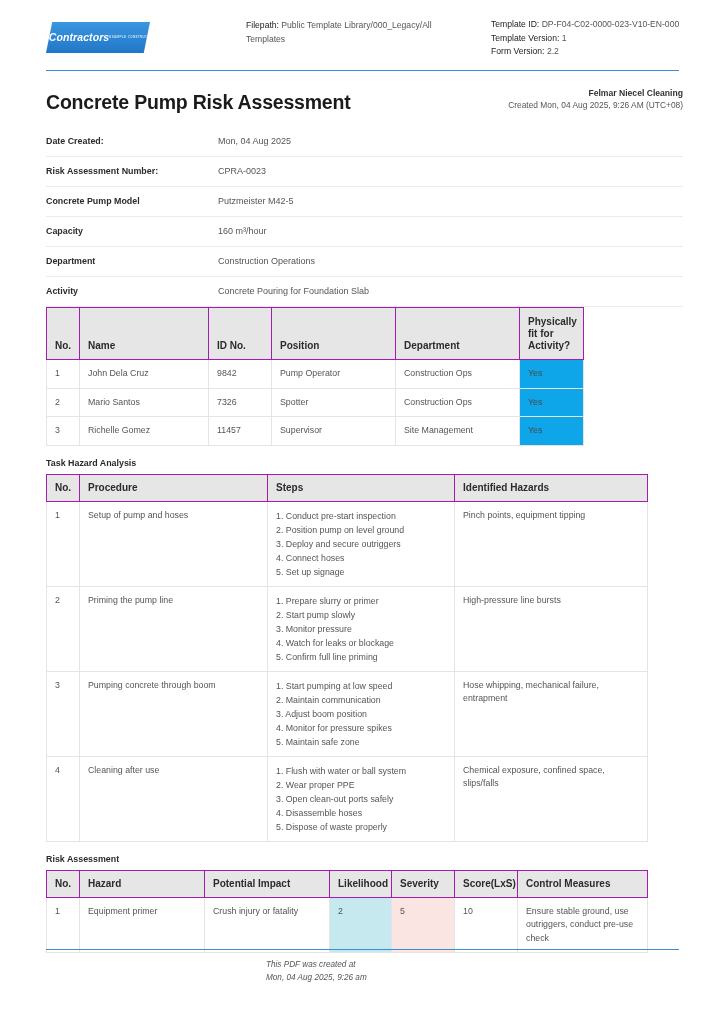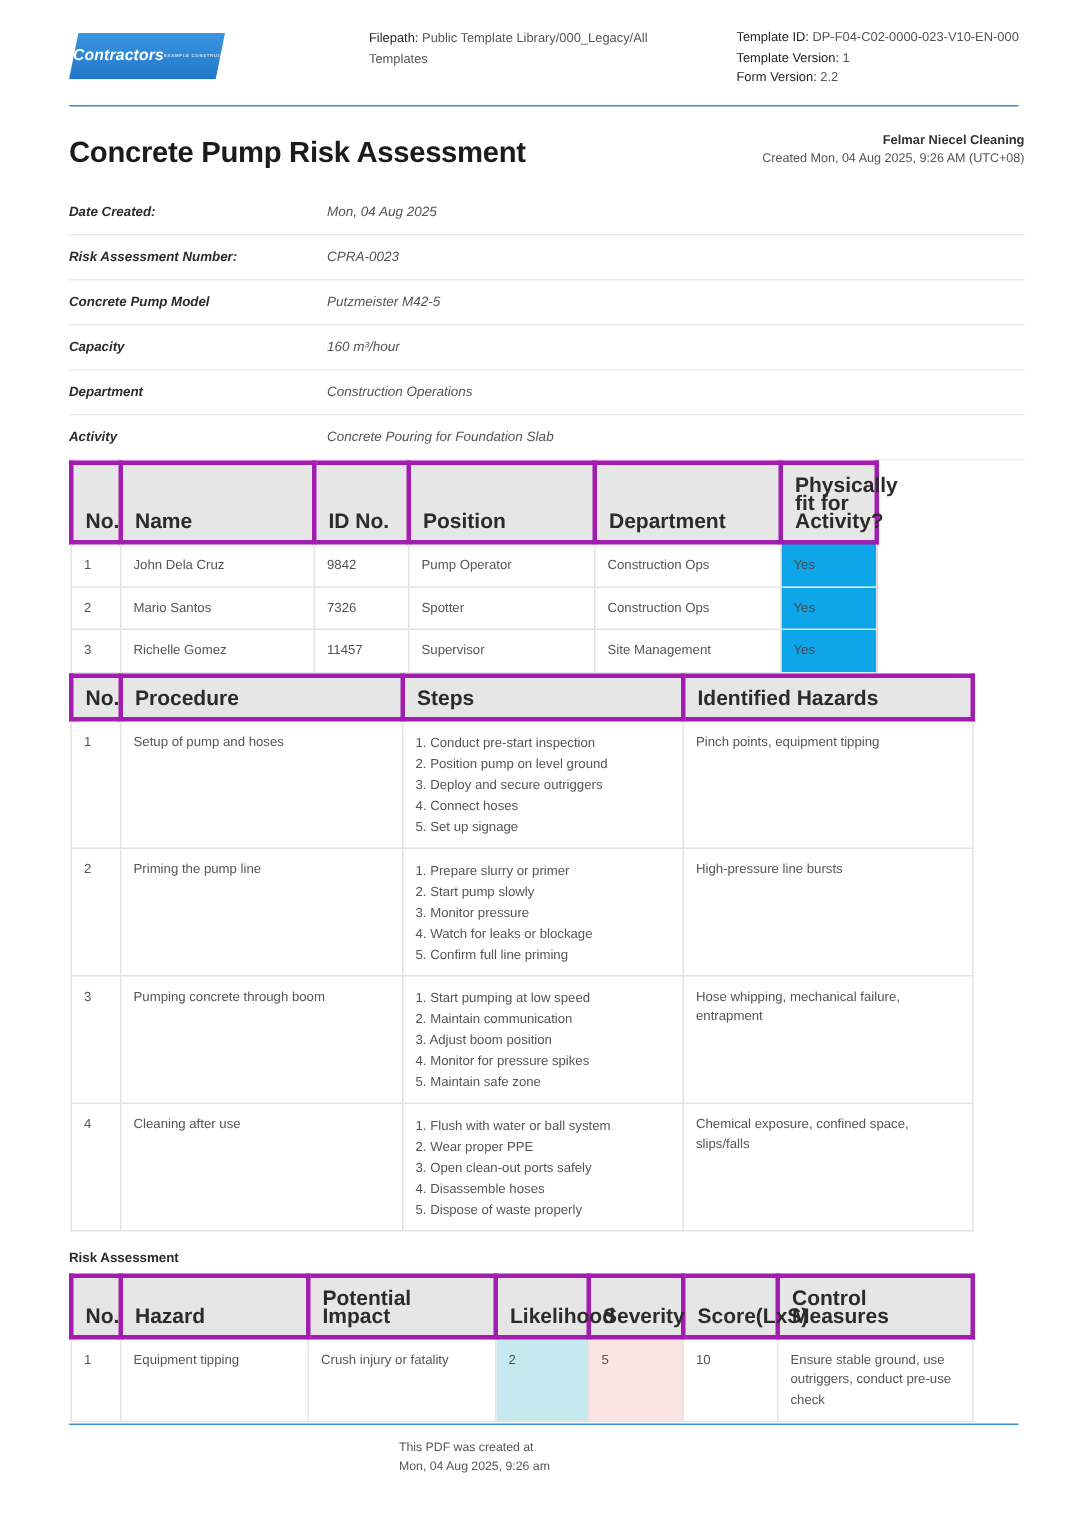--- a/index.html
+++ b/index.html
@@ -108,21 +108,20 @@
   .author-name { font-weight: bold; color: #333; font-size: 8.6px; }
 
   
   .fields { margin: 14px 42px 0 46px; }
   .field-row {
     display: flex;
     align-items: flex-start;
     border-bottom: 1px solid #ebebeb;
     padding: 9px 0 10px 0;
     font-size: 9px;
-    font-style: italic;
   }
   .field-label {
     flex: 0 0 172px;
     font-weight: bold;
     color: #2b2b2b;
     font-size: 8.9px;
   }
   .field-value { flex: 1; color: #555; font-size: 9px; }
 
   
@@ -143,22 +142,22 @@
   table.tbl-persons { margin: 0 0 0 46px; width: 537px; }
   table.tbl-tha     { margin: 0 0 0 46px; width: 601px; }
   table.tbl-risk    { margin: 0 0 0 46px; width: 601px; }
   th {
     background: #e6e6e6;
     color: #2b2b2b;
     font-weight: bold;
     text-align: left;
     vertical-align: bottom;
     padding: 7px 8px 7px 8px;
-    border: 3px solid #a21caf;
-    font-size: 14px;
+    border: 1px solid #a21caf;
+    font-size: 10px;
     line-height: 12px;
   }
   td {
     border: 1px solid #e4e4e4;
     padding: 7px 8px 7px 8px;
     vertical-align: top;
     line-height: 13.5px;
     color: #555;
   }
   .cell-yes { background: #0ea5e9; color: #4a4a4a; }
@@ -180,21 +179,21 @@
   }
   .footer-cols {
     display: flex;
     padding: 9px 46px 0 46px;
     font-size: 8.2px;
     color: #555;
     line-height: 12.5px;
   }
   .footer-left { flex: 0 0 220px; }
   .footer-mid  { flex: 0 0 210px; }
-  .footer-right { flex: 1; }
+  .footer-right { flex: 1; font-style: italic; }
 </style>
 </head>
 <body>
 
 <div class="page">
 
   <div class="doc-header">
     <div class="logo-wrap">
       <div class="logo">
         <div class="logo-main">ABC Contractors</div>
@@ -297,20 +296,21 @@
         <td>3</td>
         <td>Richelle Gomez</td>
         <td>11457</td>
         <td>Supervisor</td>
         <td>Site Management</td>
         <td class="cell-yes">Yes</td>
       </tr>
     </tbody>
   </table>
 
+  <div class="section-title">Task Hazard Analysis</div>
   <table class="tbl-tha">
     <colgroup>
       <col style="width:33px">
         <col style="width:188px">
         <col style="width:187px">
         <col style="width:193px">
     </colgroup>
     <thead>
       <tr>
         <th>No.</th>
@@ -397,21 +397,21 @@
         <th>Potential Impact</th>
         <th>Likelihood</th>
         <th>Severity</th>
         <th>Score(LxS)</th>
         <th>Control Measures</th>
       </tr>
     </thead>
     <tbody>
       <tr>
         <td>1</td>
-        <td>Equipment tipping</td>
+        <td>Equipment primer</td>
         <td>Crush injury or fatality</td>
         <td class="cell-likelihood">2</td>
         <td class="cell-severity">5</td>
         <td>10</td>
         <td>Ensure stable ground, use outriggers, conduct pre-use check</td>
       </tr>
     </tbody>
   </table>
 
   <div class="footer">

